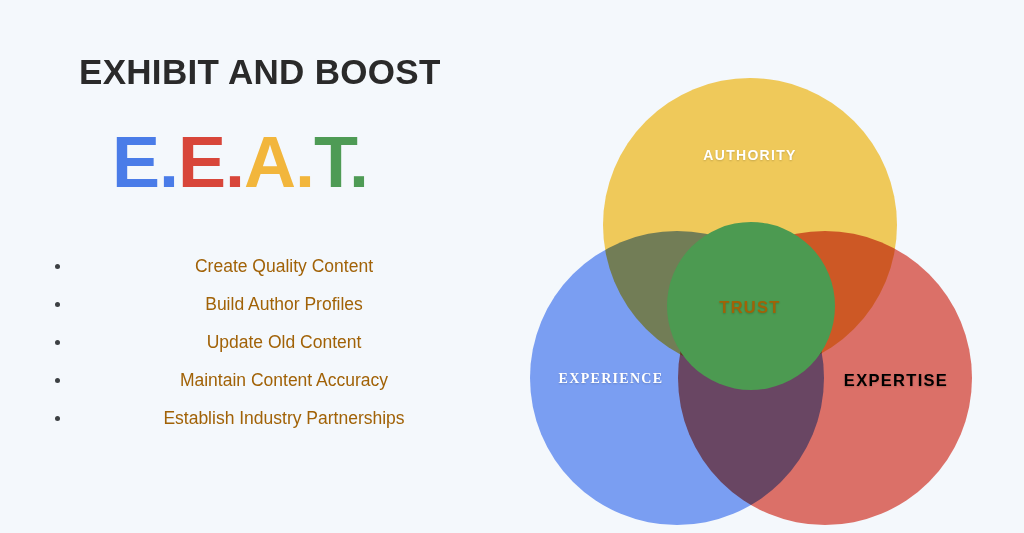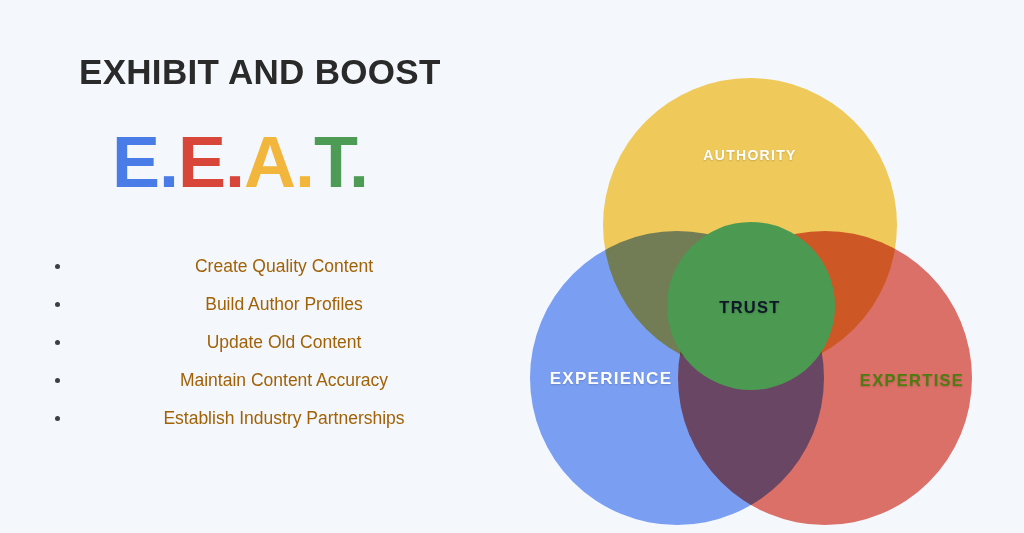--- a/index.html
+++ b/index.html
@@ -119,21 +119,21 @@
     position: absolute;
     transform: translate(-50%, -50%);
     color: #FFFFFF;
     font-weight: bold;
     letter-spacing: 1.3px;
     white-space: nowrap;
     text-shadow: 0 1px 2px rgba(0,0,0,0.18);
   }
   .label-authority  { left: 250px; top: 155px; font-size: 14px; }
   .label-trust      { left: 250px; top: 307px; font-size: 16.5px; }
-  .label-experience { left: 111px; top: 379px; font-size: 17px; }
+  .label-experience { left: 111px; top: 379px; font-size: 14px; font-family: Liberation Serif, serif; }
   .label-expertise  { left: 396px; top: 380px; font-size: 16.5px; }
 </style>
 </head>
 <body style="background: rgb(244, 248, 252);">
 
 <div class="canvas">
 
   <div class="left-col">
 
     <div class="headline">EXHIBIT AND BOOST</div>
@@ -160,18 +160,18 @@
         <circle id="c-authority" style="mix-blend-mode:multiply" cx="250" cy="225" r="147" fill="#EFC95A" fill-opacity="1"></circle>
         <circle id="c-experience" style="mix-blend-mode:multiply" cx="177" cy="378" r="147" fill="#7A9EF2" fill-opacity="1"></circle>
         <circle id="c-expertise" style="mix-blend-mode:multiply" cx="325" cy="378" r="147" fill="#DB7068" fill-opacity="1"></circle>
         <circle id="c-trust" cx="251" cy="306" r="84" fill="#4C9A51" fill-opacity="1"></circle>
       </g>
     </svg>
 
     <div class="venn-labels">
       <div class="venn-label label-authority" style="color: rgb(255, 255, 255);">AUTHORITY</div>
       <div class="venn-label label-experience" style="color: rgb(255, 255, 255);">EXPERIENCE</div>
-      <div class="venn-label label-expertise" style="color: #4d7c0f; margin-left: 16px;">EXPERTISE</div>
-      <div class="venn-label label-trust" style="color: #0f172a;">TRUST</div>
+      <div class="venn-label label-expertise" style="color: #000000;">EXPERTISE</div>
+      <div class="venn-label label-trust" style="color: #a16207;">TRUST</div>
     </div>
   </div>
 
 </div>
 
 </body></html>

